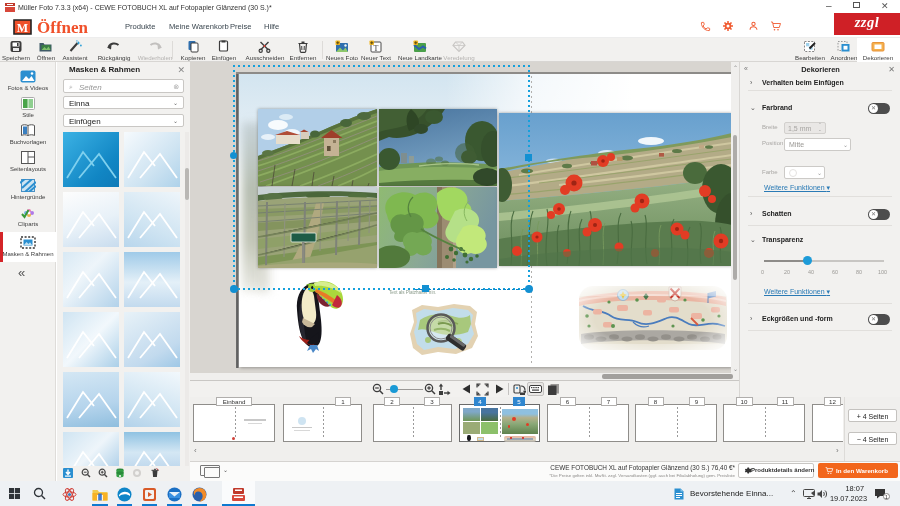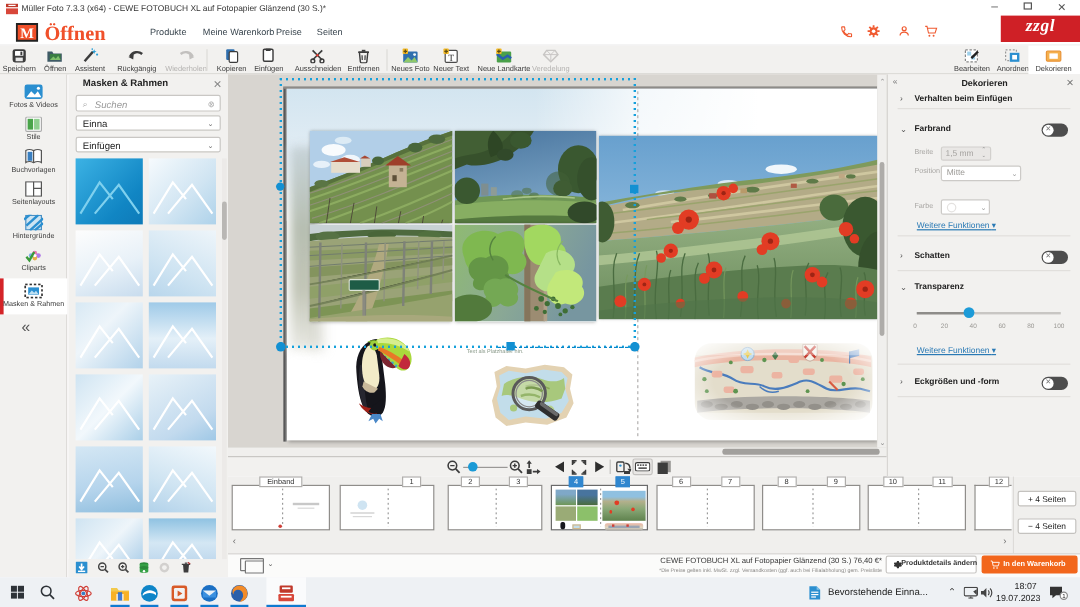--- a/index.html
+++ b/index.html
@@ -77,21 +77,21 @@
 
 <div class="abs" id="menubar">
   <svg class="abs" style="left:13px;top:4px" width="19" height="16" viewBox="0 0 19 16">
     <path d="M1,1 h17 v14 h-17 z" fill="#f0502a" stroke="#222" stroke-width="1.6"></path>
     <text x="9.5" y="12.5" font-family="Liberation Serif" font-weight="bold" font-size="12" fill="#fff" text-anchor="middle">M</text>
   </svg>
   <div class="abs" style="left:37px;top:3px;font-family:'Liberation Serif';font-weight:bold;font-size:17px;color:#f0502a">Öffnen</div>
   <div class="abs menuitem" style="left:125px">Produkte</div>
   <div class="abs menuitem" style="left:169px">Meine Warenkorb</div>
   <div class="abs menuitem" style="left:230px">Preise</div>
-  <div class="abs menuitem" style="left:264px">Seiten</div>
+  <div class="abs menuitem" style="left:264px">Hilfe</div>
 
   <svg class="abs" style="left:700px;top:6px" width="11" height="11" viewBox="0 0 24 24">
       <path d="M6.6 10.8c1.4 2.8 3.8 5.1 6.6 6.6l2.2-2.2c.3-.3.7-.4 1-.2 1.1.4 2.3.6 3.6.6.6 0 1 .4 1 1V20c0 .6-.4 1-1 1C10.6 21 3 13.4 3 4c0-.6.4-1 1-1h3.5c.6 0 1 .4 1 1 0 1.2.2 2.4.6 3.6.1.3 0 .7-.2 1l-2.3 2.2z" fill="none" stroke="#f05a30" stroke-width="2"></path>
     </svg>
   <svg class="abs" style="left:722px;top:5px" width="12" height="12" viewBox="0 0 24 24">
       <g fill="#f05a30">
         <circle cx="12" cy="12" r="6.5"></circle>
         <g stroke="#f05a30" stroke-width="3">
           <line x1="12" y1="2" x2="12" y2="6"></line>
           <line x1="12" y1="18" x2="12" y2="22"></line>
@@ -318,21 +318,21 @@
       <div class="lb" style="top:19px">Masken &amp; Rahmen</div>
     </div>
   <div class="abs" style="left:18px;top:203px;font-size:13px;color:#555;letter-spacing:-2px">«&nbsp;</div>
 </div>
 
 <div class="abs" id="panel">
   <div class="abs" id="panelhead">Masken &amp; Rahmen</div>
   <div class="pclose">✕</div>
   <div class="pbox" style="top:17px;height:14px;color:#999">
       <span style="position:absolute;left:5px;top:3px;font-size:7px">⌕</span>
-      <span style="position:absolute;left:15px;top:3px;font-style:italic">Suchen</span>
+      <span style="position:absolute;left:15px;top:3px;font-style:italic">Seiten</span>
       <span style="position:absolute;right:4px;top:3px;color:#aaa;font-size:7px">⊗</span>
     </div>
   <div class="pbox" style="top:34px;height:13px">
       <span style="position:absolute;left:5px;top:2px">Einna</span>
       <span style="position:absolute;right:5px;top:2px;color:#666;font-size:6px">⌄</span>
     </div>
   <div class="pbox" style="top:52px;height:13px">
       <span style="position:absolute;left:5px;top:2px">Einfügen</span>
       <span style="position:absolute;right:5px;top:2px;color:#666;font-size:6px">⌄</span>
     </div>

